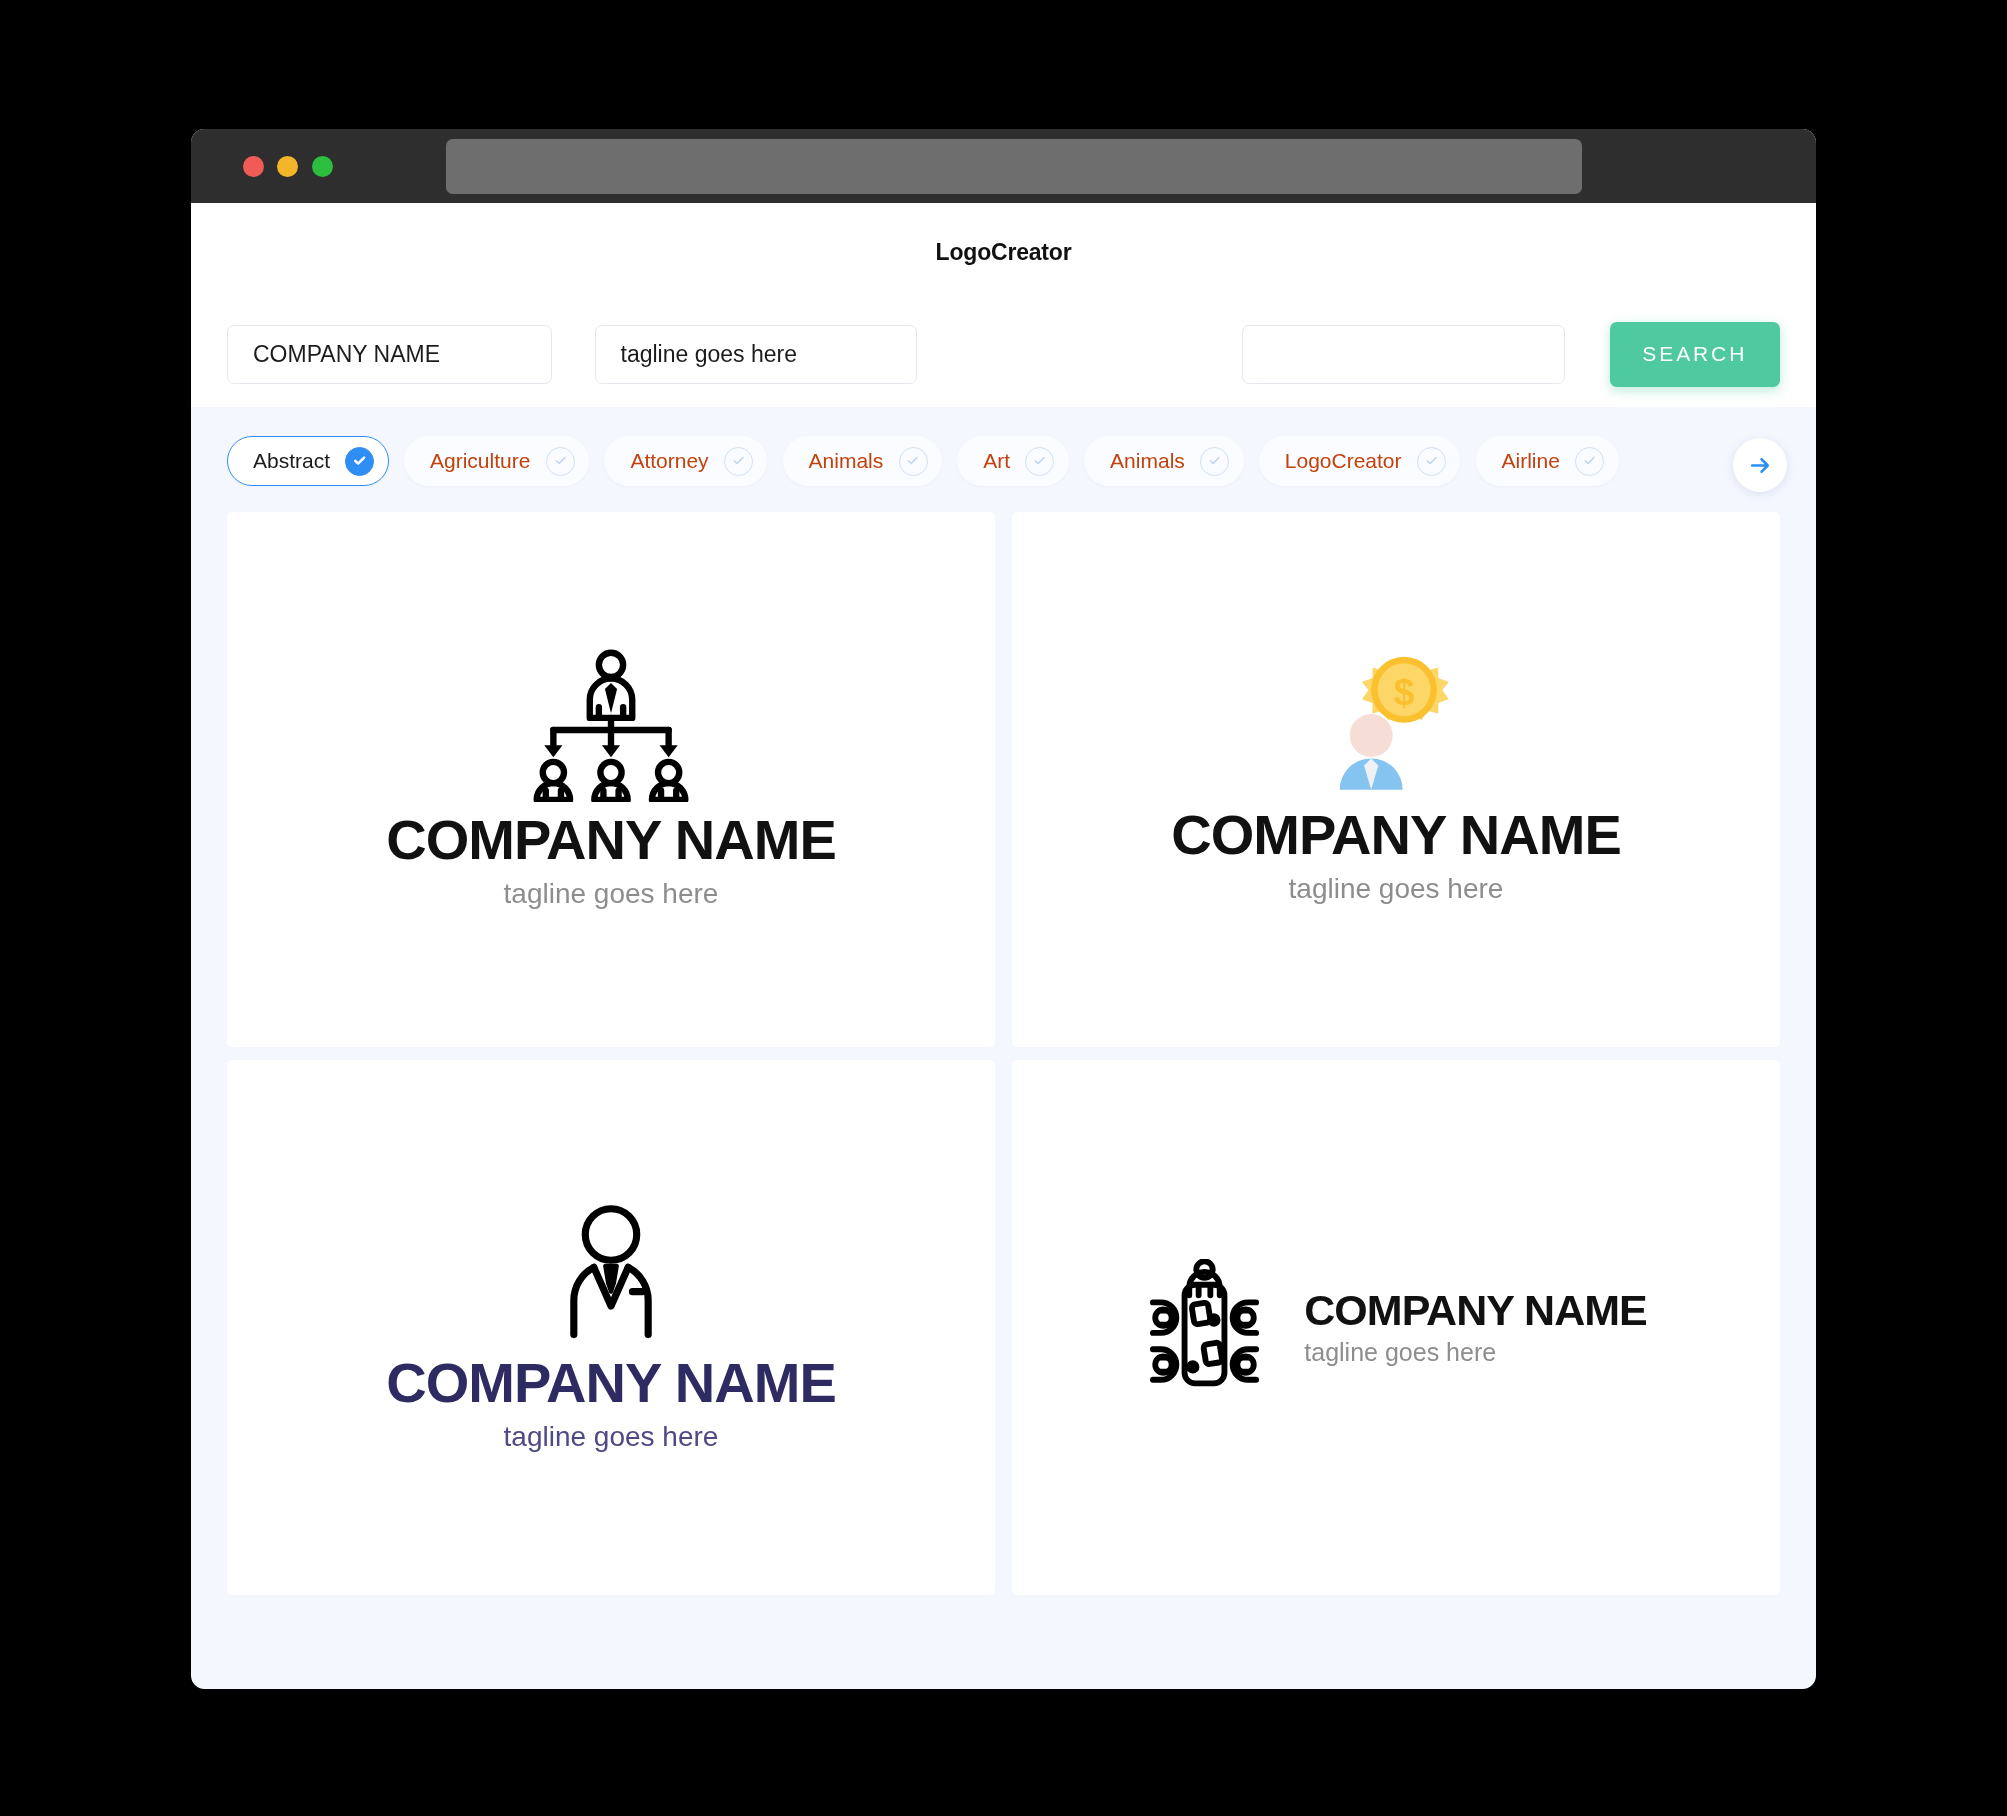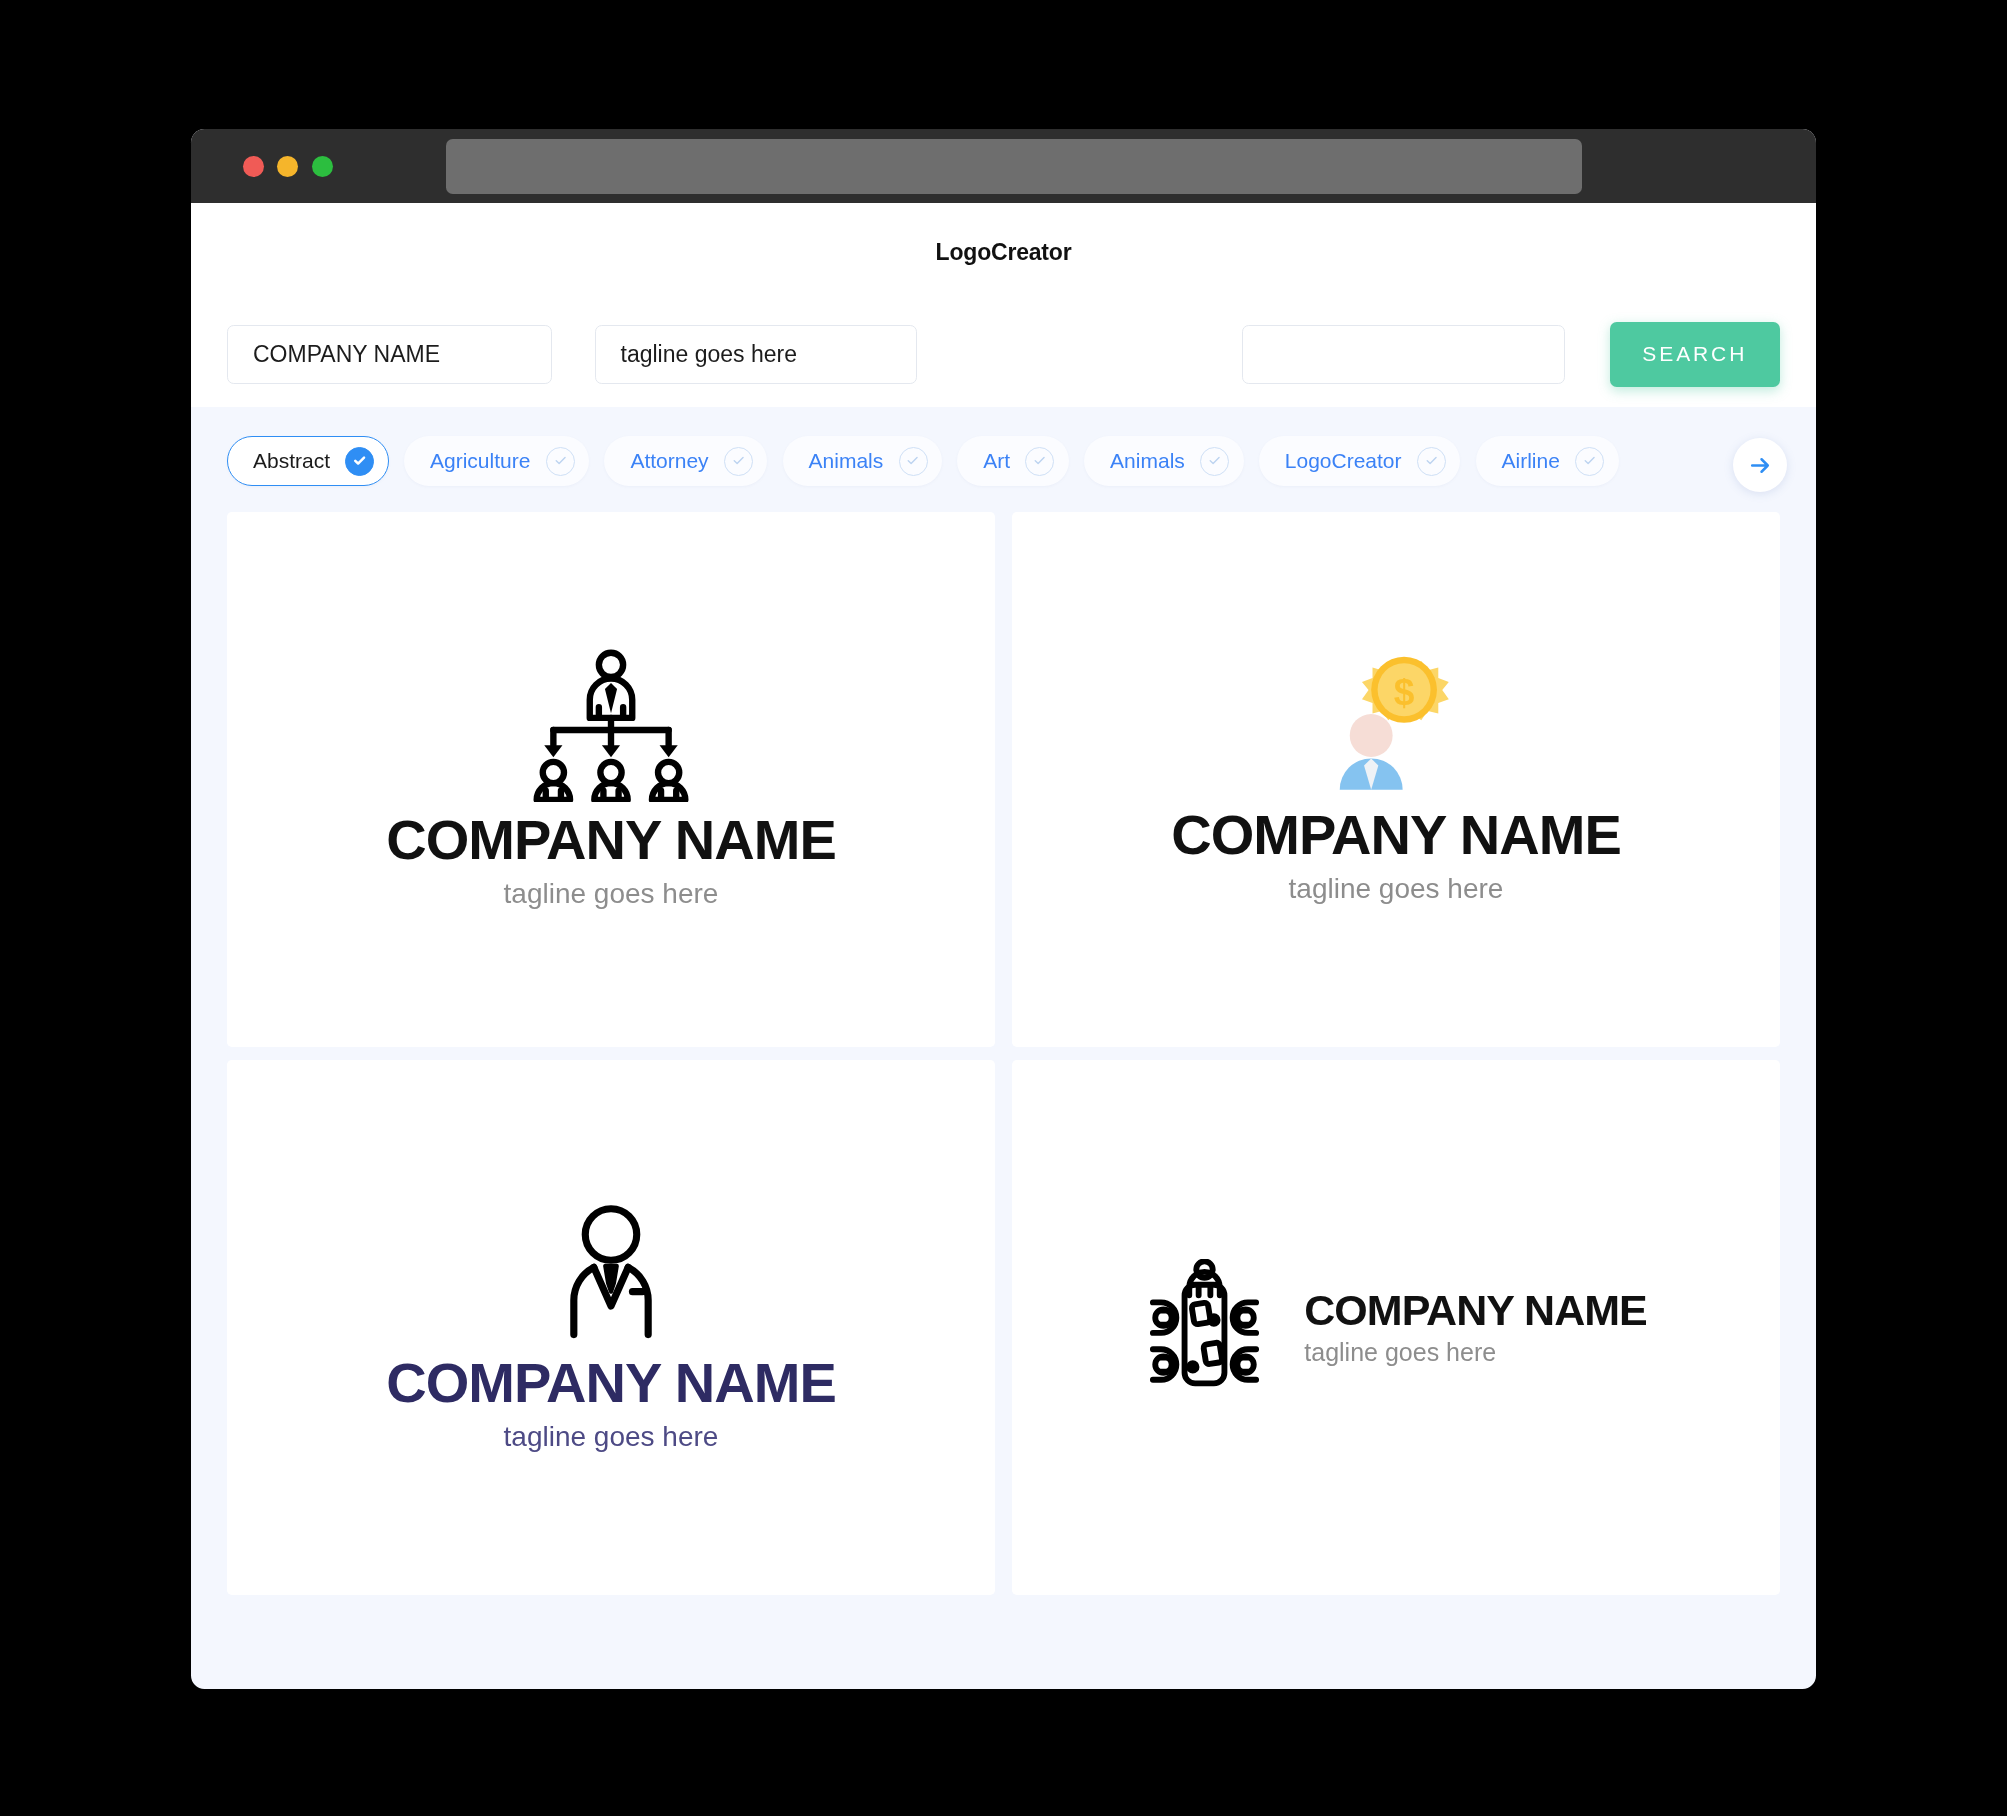--- a/index.html
+++ b/index.html
@@ -114,21 +114,21 @@
     border-radius: 25px;
     background: #fbfcff;
     border: 1px solid transparent;
     white-space: nowrap;
     cursor: pointer;
     box-shadow: 0 1px 2.9px rgba(100,120,170,0.06);
     justify-content: center;
   }
   .chip .label {
     font-size: 21px;
-    color: #3b82f6;
+    color: #c2410c;
     font-family: "Liberation Sans", sans-serif;
   }
   .chip .check {
     width: 29px; height: 29px;
     border-radius: 50%;
     border: 1.4px solid #cfe0f6;
     display: flex;
     align-items: center;
     justify-content: center;
   }

